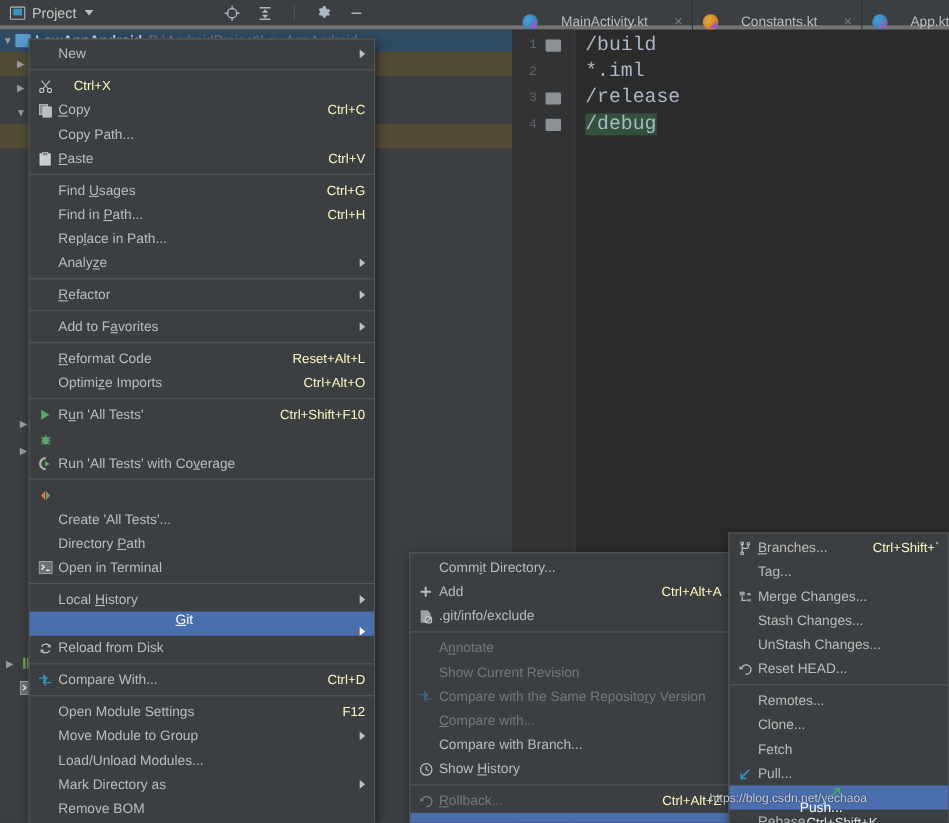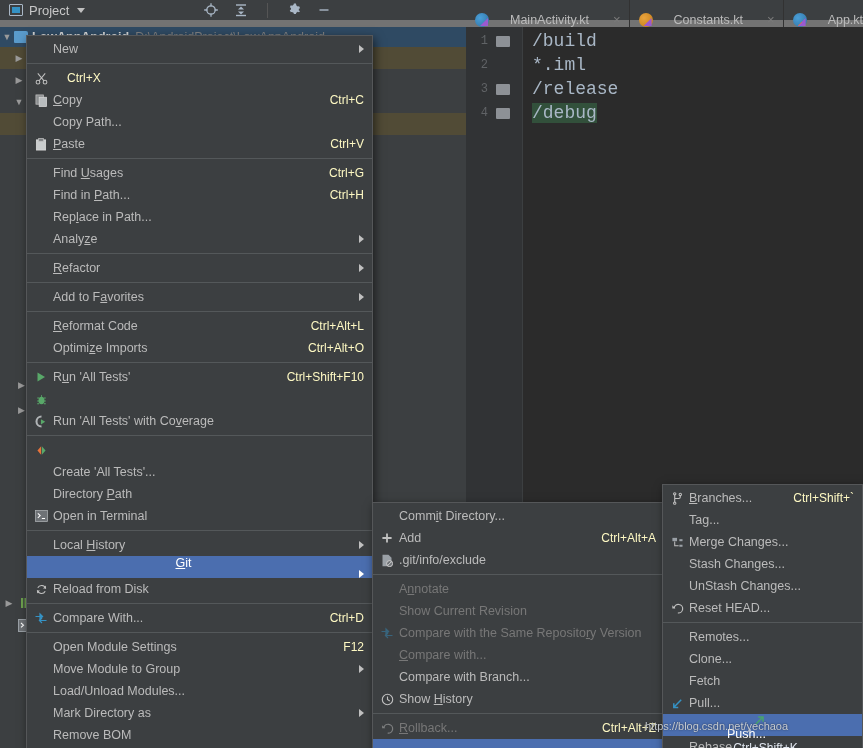--- a/index.html
+++ b/index.html
@@ -10,21 +10,21 @@
     font-size: 12px;
     color: #bbbbbb;
     overflow: hidden;
   }
   #app { position: relative; width: 863px; height: 748px; }
 
   
   .topbar {
     position: absolute; left: 0; top: 0; width: 863px; height: 27px;
     background: #3c3f41; display: flex; align-items: center;
-    border-bottom: 7px solid #737373;
+    border-bottom: 4px solid #737373;
   }
   .proj-tool {
     display: flex; align-items: center; gap: 6px; padding-left: 9px;
     width: 338px; height: 27px;
   }
   .proj-icon {
     width: 14px; height: 12px; border: 1.5px solid #a9b7c6; border-radius: 1px;
     background: #3c3f41; position: relative;
   }
   .proj-icon:after {
@@ -147,21 +147,21 @@
   .mi .acc { color: #fef9c3; font-size: 12px; padding-left: 14px; }
   .mi.sel .acc { color: #e0e6ef; }
   .mi .arrow {
     width: 0; height: 0; border-top: 4px solid transparent;
     border-bottom: 4px solid transparent; border-left: 5px solid #c0c0c0;
     margin-left: auto;
   }
   .mi.sel .arrow { border-left-color: #ffffff; }
   .sep { height: 1px; background: #54585a; margin: 3px 0; }
 
-  #menu-main { left: 26px; top: 35px; width: 347px; }
+  #menu-main { left: 26px; top: 35px; width: 315px; }
   #menu-git  { left: 372px; top: 502px; width: 293px; }
   #menu-repo { left: 662px; top: 484px; width: 201px; }
 
   
   .watermark {
     position: absolute; left: 645px; top: 720px;
     font-size: 11px; color: #c6cbd1; z-index: 90;
     font-family: "Liberation Sans", sans-serif;
     text-shadow: 0 0 2px rgba(0,0,0,0.6);
     white-space: nowrap;
@@ -376,21 +376,21 @@
     <div class="mi">
       <span class="ic"></span>
       <span class="lbl">Add to F<u>a</u>vorites</span>
       <span class="arrow"></span>
     </div>
     <div class="sep"></div>
 
     <div class="mi">
       <span class="ic"></span>
       <span class="lbl"><u>R</u>eformat Code</span>
-      <span class="acc">Ctrl+Alt+L</span>
+      <span class="acc">Reset+Alt+L</span>
     </div>
     <div class="mi">
       <span class="ic"></span>
       <span class="lbl">Optimi<u>z</u>e Imports</span>
       <span class="acc">Ctrl+Alt+O</span>
     </div>
     <div class="sep"></div>
 
     <div class="mi">
       <span class="ic">

